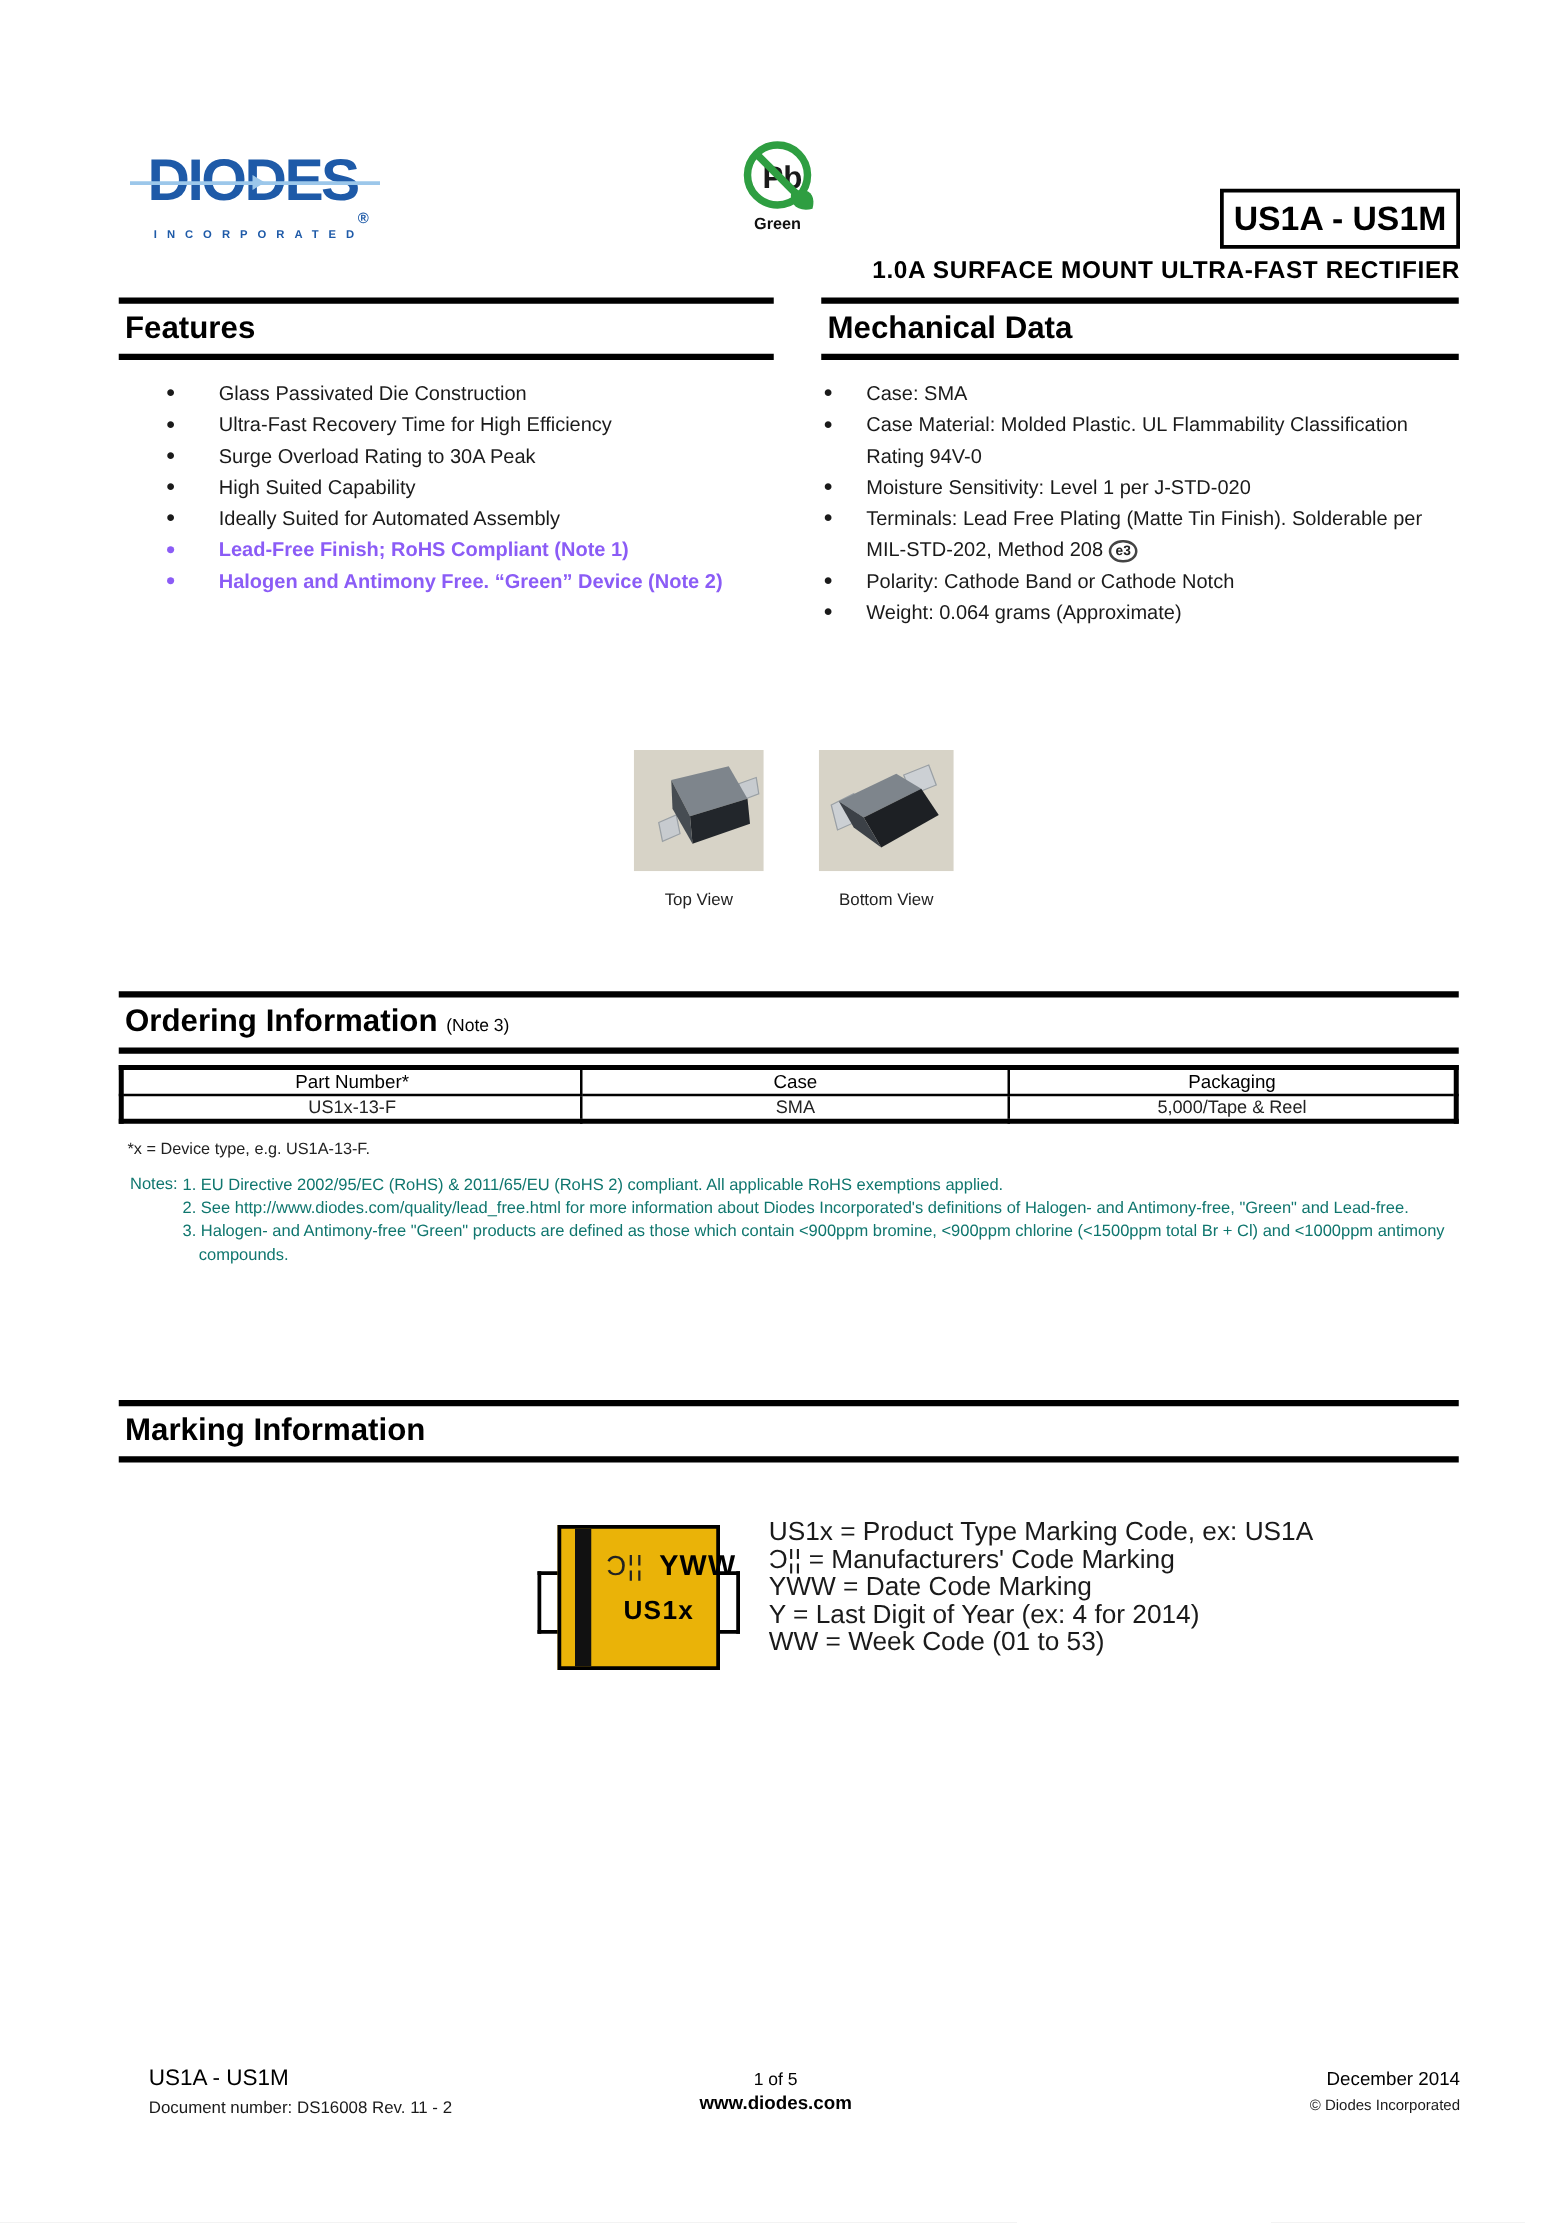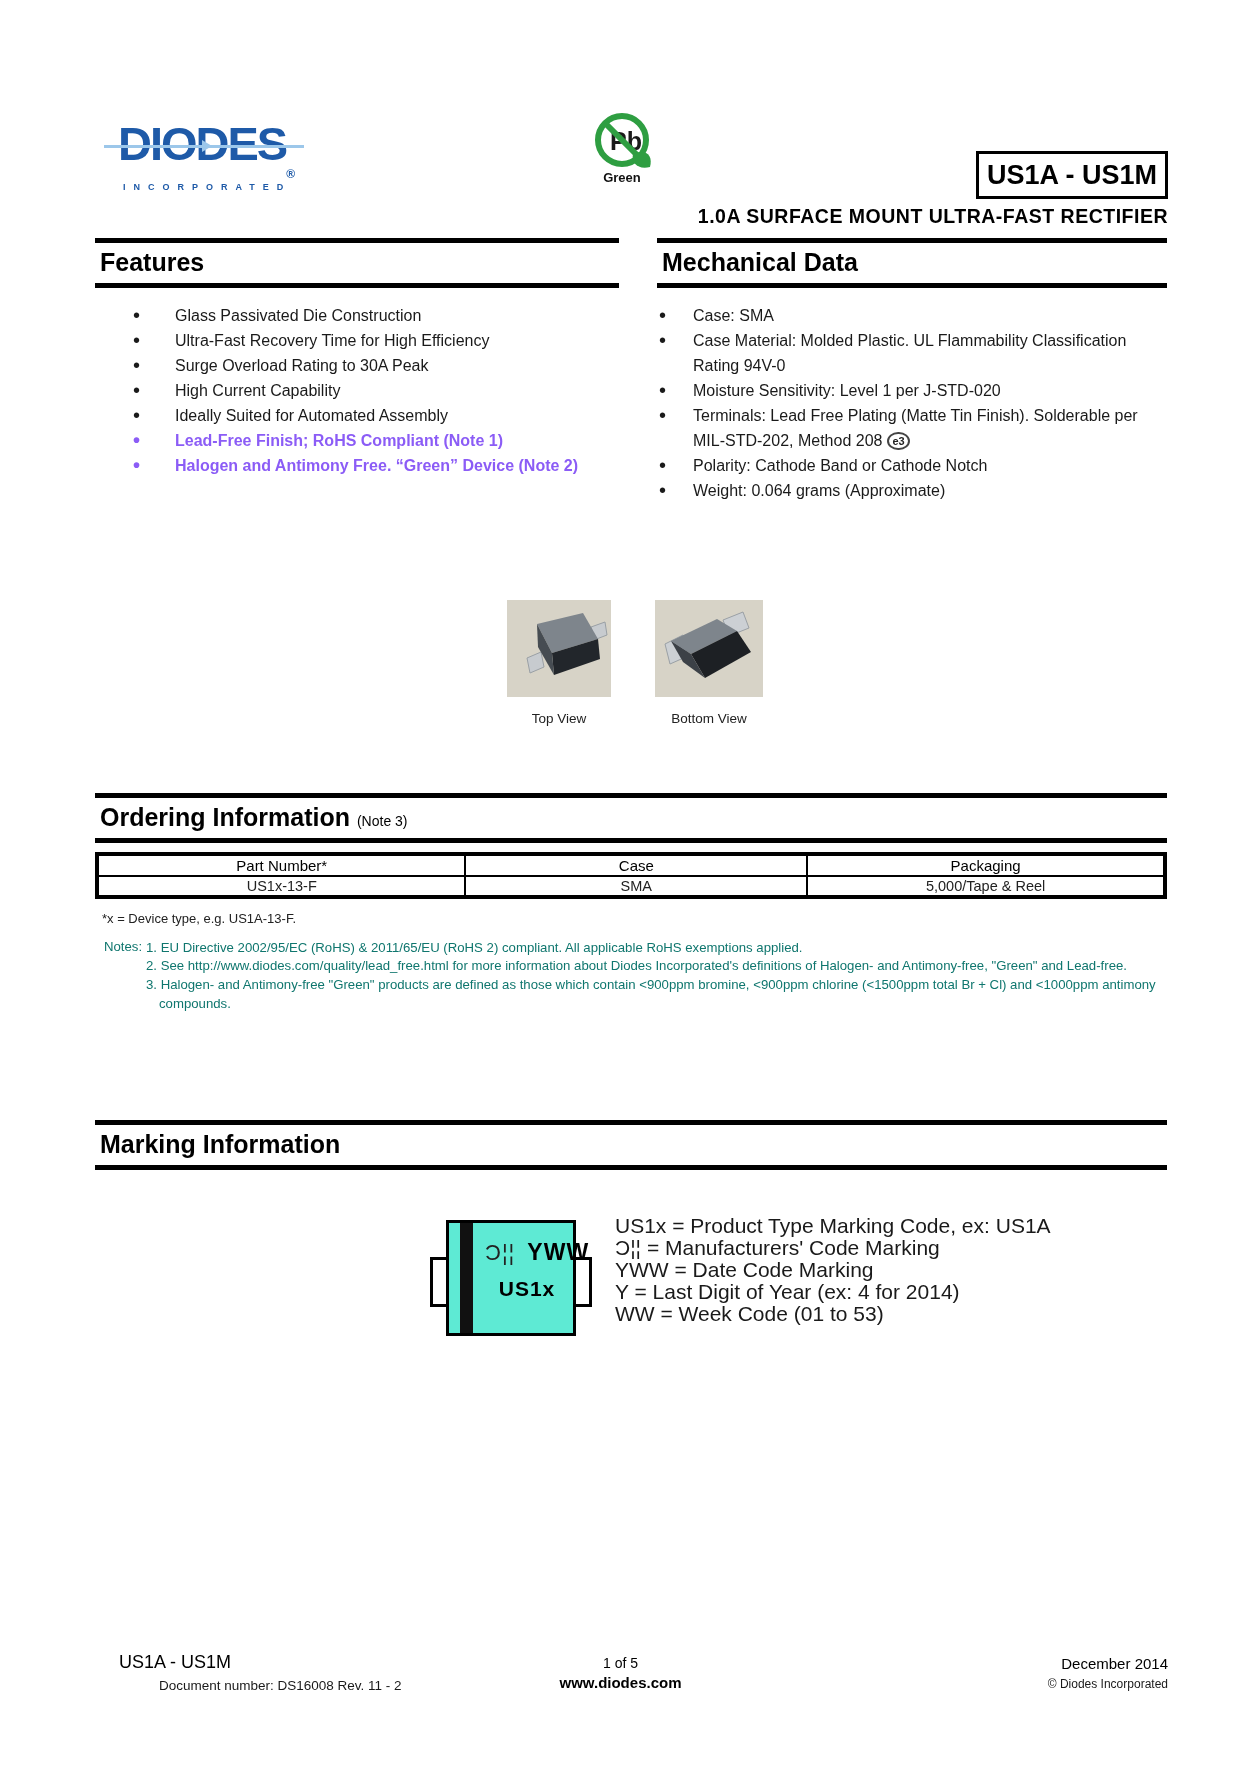--- a/index.html
+++ b/index.html
@@ -61,33 +61,33 @@
   .notes-label { flex:none; width:42px; padding-left:9px; }
   .notes-list { flex:1; }
   .note-item { padding-left:13px; text-indent:-13px; line-height:1.42; }
 
   
   .marking { position:absolute; left:95px; top:1120px; width:1072px; }
   .marking-fig { position:absolute; left:335px; top:100px; width:162px; height:116px; }
   .tab { position:absolute; top:37px; width:17px; height:44px; border:3px solid #000; background:#fff; }
   .tab.left { left:0; border-right:none; }
   .tab.right { right:0; border-left:none; }
-  .chip-body { position:absolute; left:16px; right:16px; top:0; bottom:0; border:3px solid #000; background:#5eead4; }
+  .chip-body { position:absolute; left:16px; right:16px; top:0; bottom:0; border:3px solid #000; background:#eab308; }
   .cathode-band { position:absolute; left:11px; top:0; bottom:0; width:13px; background:#111; }
   .chip-text { position:absolute; left:36px; right:4px; top:16px; text-align:center; }
   .chip-line1 { white-space:nowrap; }
   .mfr-code { font-size:22px; color:#222; letter-spacing:1px; }
   .date-code { font-size:23px; font-weight:bold; margin-left:12px; letter-spacing:1px; }
   .part-code { font-size:21px; font-weight:bold; margin-top:11px; letter-spacing:1px; }
   .marking-legend { position:absolute; left:520px; top:95px; font-size:21px; line-height:22px; color:#1a1a1a; }
 
   
   .footer-left { position:absolute; left:119px; top:1652px; }
   .f-part { font-size:18px; }
-  .f-doc { font-size:13.5px; margin-top:5px; color:#1a1a1a;margin-left:40px; }
+  .f-doc { font-size:13.5px; margin-top:5px; color:#1a1a1a; }
   .footer-center { position:absolute; left:0; top:1655px; width:1241px; text-align:center; }
   .f-page { font-size:14px; }
   .f-site { font-size:15px; font-weight:bold; margin-top:3px; }
   .footer-right { position:absolute; right:73px; top:1655px; text-align:right; }
   .f-date { font-size:15px; }
   .f-copy { font-size:12px; margin-top:5px; color:#1a1a1a; }
 </style>
 </head>
 <body>
 
@@ -112,21 +112,21 @@
 
   <div class="part-box">US1A - US1M</div>
   <div class="doc-title">1.0A SURFACE MOUNT ULTRA-FAST RECTIFIER</div>
 
   <div class="features">
     <div class="sec-head">Features</div>
     <ul class="bullet-list">
       <li>Glass Passivated Die Construction</li>
       <li>Ultra-Fast Recovery Time for High Efficiency</li>
       <li>Surge Overload Rating to 30A Peak</li>
-      <li>High Current Capability</li>
+      <li>High Suited Capability</li>
       <li>Ideally Suited for Automated Assembly</li>
       <li class="bold">Lead-Free Finish; RoHS Compliant (Note 1)</li>
       <li class="bold">Halogen and Antimony Free. “Green” Device (Note 2)</li>
     </ul>
   </div>
 
   <div class="mechanical">
     <div class="sec-head">Mechanical Data</div>
     <ul class="bullet-list">
       <li>Case:  SMA</li>

